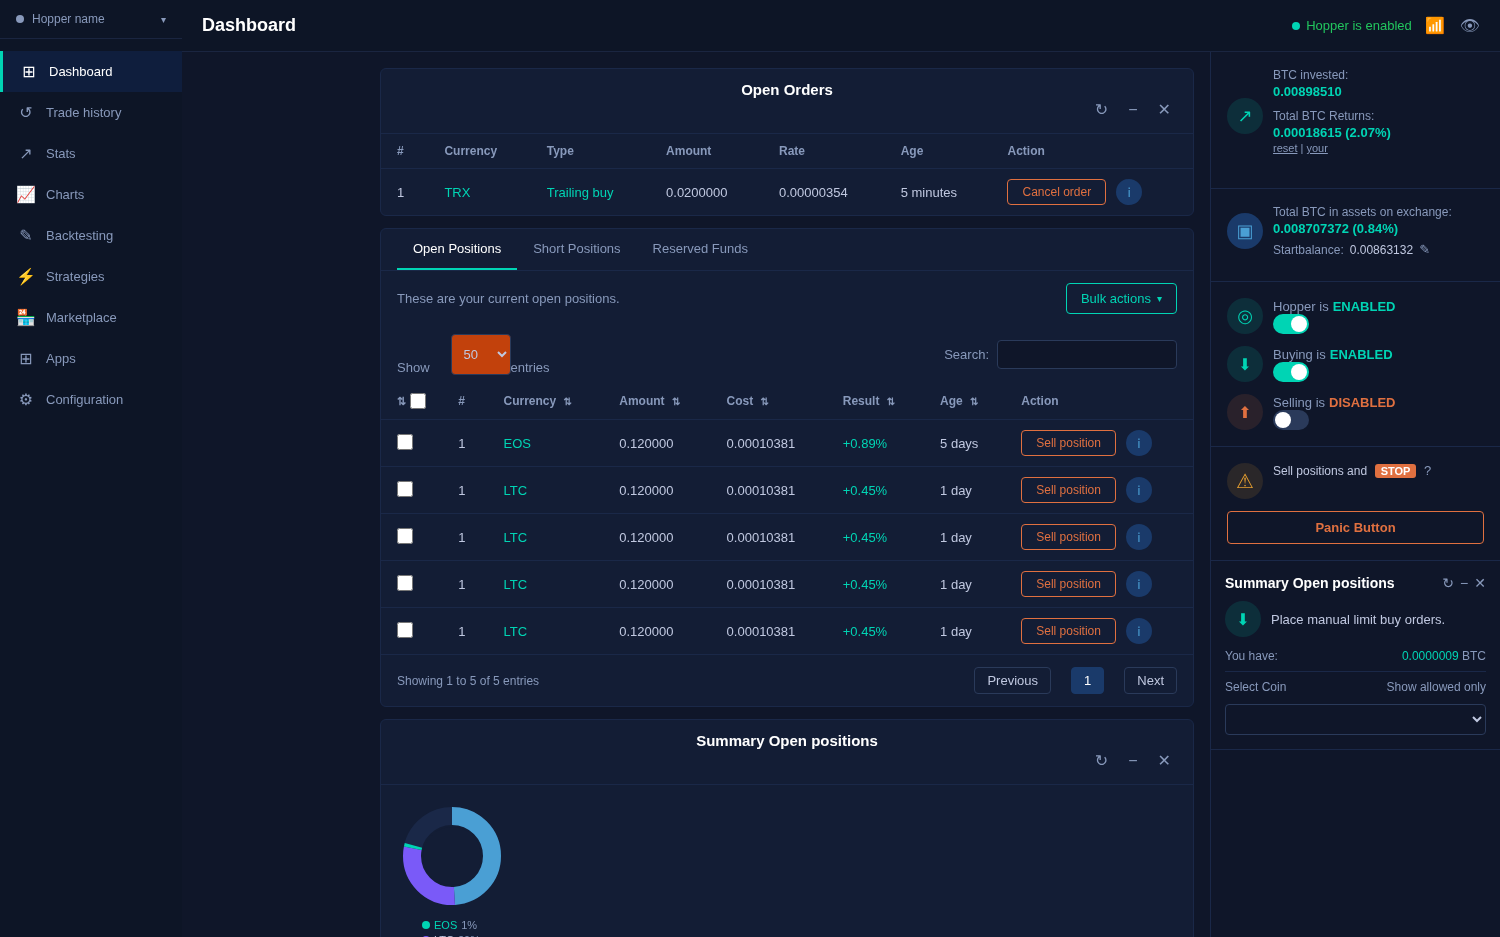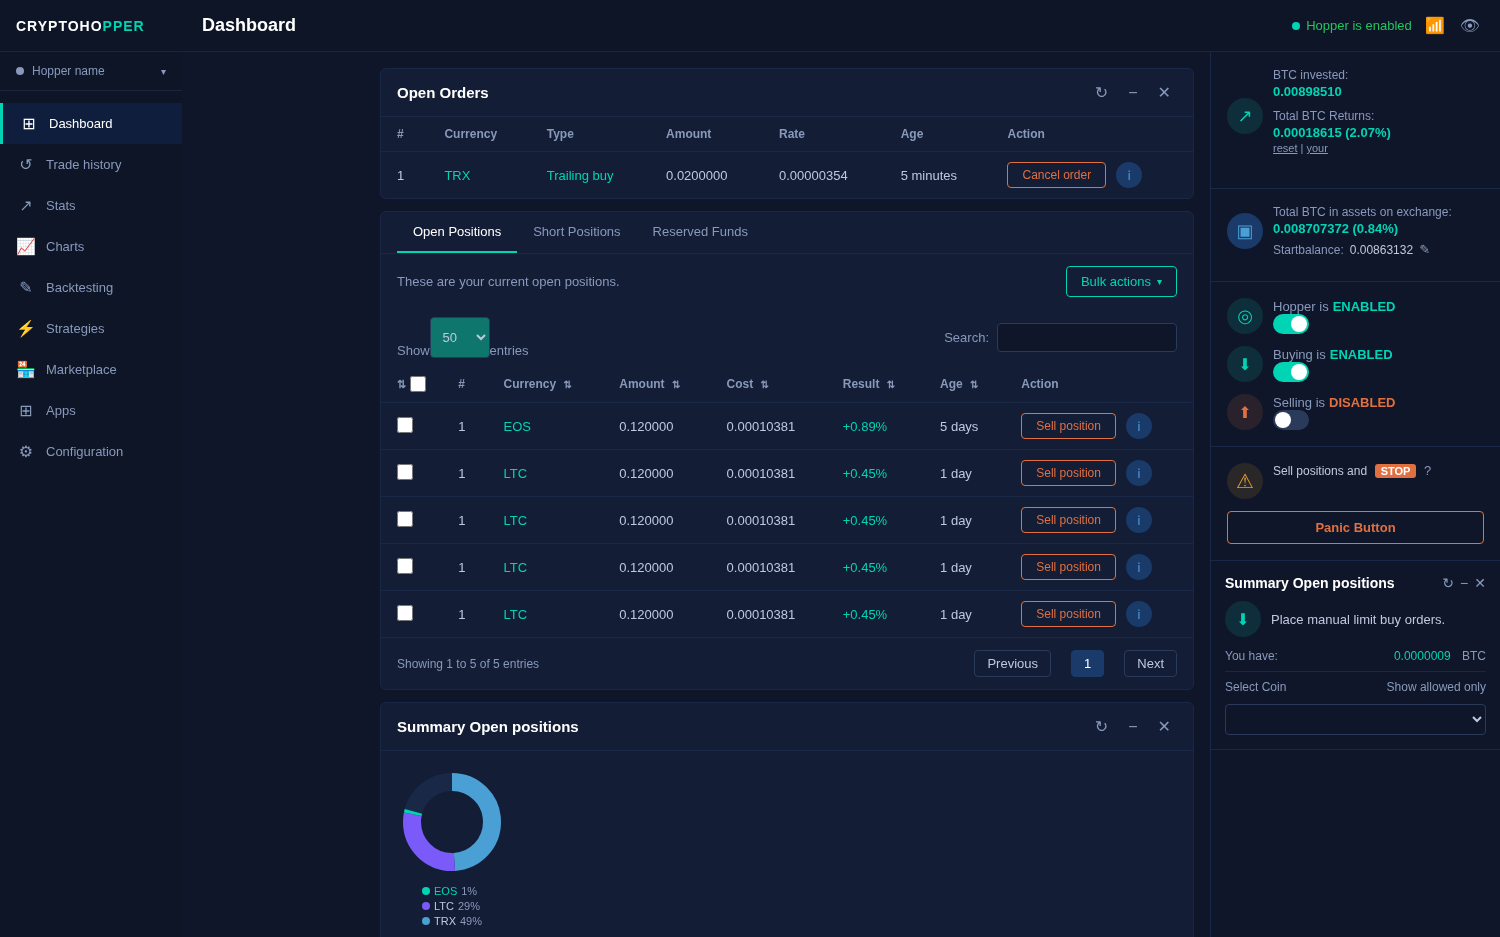--- a/index.html
+++ b/index.html
@@ -26,21 +26,21 @@
     .hopper-status .status-dot { width: 8px; height: 8px; border-radius: 50%; background: #00d4b4; }
     .hopper-status .status-text { color: #22c55e; }
     .topbar-icon { color: #8899bb; font-size: 16px; cursor: pointer; }
 
     
     .main { margin-left: 182px; margin-top: 52px; flex: 1; display: flex; overflow: hidden; }
     .content-area { flex: 1; overflow-y: auto; padding: 16px; display: flex; flex-direction: column; gap: 12px; }
 
     
     .card { background: #131d35; border-radius: 6px; border: 1px solid #1a2848; }
-    .card-header { display: flex; align-items: center; padding: 12px 16px; border-bottom: 1px solid #1a2848; }
+    .card-header { display: flex; align-items: center; padding: 12px 16px; border-bottom: 1px solid #1a2848; flex-direction: column; }
     .card-title { font-size: 15px; font-weight: 600; color: #fff; }
     .card-actions { margin-left: auto; display: flex; gap: 8px; }
     .card-action-btn { background: none; border: none; color: #8899bb; cursor: pointer; font-size: 16px; padding: 2px 6px; }
 
     
     .table-container { padding: 0; overflow-x: auto; }
     table { width: 100%; border-collapse: collapse; }
     thead th { padding: 10px 16px; color: #8899bb; font-weight: 600; font-size: 12px; text-align: left; border-bottom: 1px solid #1a2848; }
     tbody td { padding: 10px 16px; color: #c0c8e0; border-bottom: 1px solid #1a2848; }
     tbody tr:last-child td { border-bottom: none; }
@@ -56,21 +56,21 @@
     .tab { padding: 12px 16px; cursor: pointer; color: #8899bb; font-size: 13px; border-bottom: 2px solid transparent; }
     .tab.active { color: #fff; border-bottom: 2px solid #00d4b4; }
 
     
     .positions-toolbar { display: flex; align-items: center; justify-content: space-between; padding: 12px 16px; }
     .positions-info { color: #8899bb; font-size: 13px; }
     .bulk-btn { background: none; border: 1px solid #00d4b4; color: #00d4b4; padding: 7px 14px; border-radius: 4px; cursor: pointer; font-size: 13px; display: flex; align-items: center; gap: 6px; }
     .bulk-chevron { font-size: 10px; }
 
     .show-entries { display: flex; align-items: flex-end; gap: 0; font-size: 13px; color: #8899bb; }
-    .entries-select { background: #0f766e; border: 1px solid #2a3a5a; color: #c0c8e0; padding: 11px 8px; border-radius: 4px; font-size: 13px; }
+    .entries-select { background: #c2410c; border: 1px solid #2a3a5a; color: #c0c8e0; padding: 11px 8px; border-radius: 4px; font-size: 13px; margin-left: 21px; }
     .search-box { display: flex; align-items: center; gap: 8px; font-size: 13px; color: #8899bb; }
     .search-input { background: #0f1629; border: 1px solid #2a3a5a; color: #c0c8e0; padding: 6px 12px; border-radius: 4px; font-size: 13px; width: 180px; }
 
     .positions-controls { display: flex; align-items: center; justify-content: space-between; padding: 8px 16px; }
 
     
     .cb { width: 16px; height: 16px; cursor: pointer; }
     .sort-icon { color: #8899bb; font-size: 10px; margin-left: 4px; }
     .result-positive { color: #00d4b4; }
 
@@ -111,21 +111,21 @@
     .summary-panel { padding: 14px; border-bottom: 1px solid #1a2848; }
     .summary-header { display: flex; align-items: center; gap: 8px; margin-bottom: 10px; }
     .summary-title { font-size: 14px; font-weight: 600; color: #fff; }
     .summary-actions { margin-left: auto; display: flex; gap: 6px; }
     .summary-action-btn { background: none; border: none; color: #8899bb; cursor: pointer; font-size: 14px; }
 
     .summary-manual { display: flex; align-items: center; gap: 10px; margin-bottom: 12px; }
     .summary-manual-text { color: #c0c8e0; font-size: 13px; }
     .you-have-row { display: flex; align-items: center; justify-content: space-between; margin-bottom: 8px; font-size: 12px; color: #8899bb; }
     .you-have-val { color: #00d4b4; }
-    .you-have-cur { color: #8899bb; margin-left: 8px; }
+    .you-have-cur { color: #8899bb; margin-left: 0; }
 
     .select-coin-row { display: flex; align-items: center; justify-content: space-between; margin-bottom: 6px; }
     .select-label { font-size: 12px; color: #8899bb; }
     .coin-select { background: #0f1629; border: 1px solid #2a3a5a; color: #c0c8e0; padding: 6px 10px; border-radius: 4px; font-size: 13px; width: 100%; margin-top: 4px; }
 
     
     .summary-card { background: #131d35; border-radius: 6px; border: 1px solid #1a2848; }
 
     
     ::-webkit-scrollbar { width: 6px; }
@@ -133,25 +133,20 @@
     ::-webkit-scrollbar-thumb { background: #2a3a5a; border-radius: 3px; }
 
     .divider { height: 1px; background: #1a2848; margin: 8px 0; }
 
     .action-cell { display: flex; align-items: center; gap: 4px; }
   </style>
 </head>
 <body>
 
 <div class="sidebar">
-  <div class="sidebar-logo">
-    <span style="color:#fff;font-size:14px;font-weight:700;letter-spacing:1px;">
-      CRYPTOHO<span style="color:#00d4b4;">PPER</span>
-    </span>
-  </div>
 
   <div class="hopper-name">
     <span class="dot"></span>
     <span>Hopper name</span>
     <span class="chevron">▾</span>
   </div>
 
   <div class="sidebar-nav">
     <div class="nav-item active">
       <span class="icon">⊞</span>

